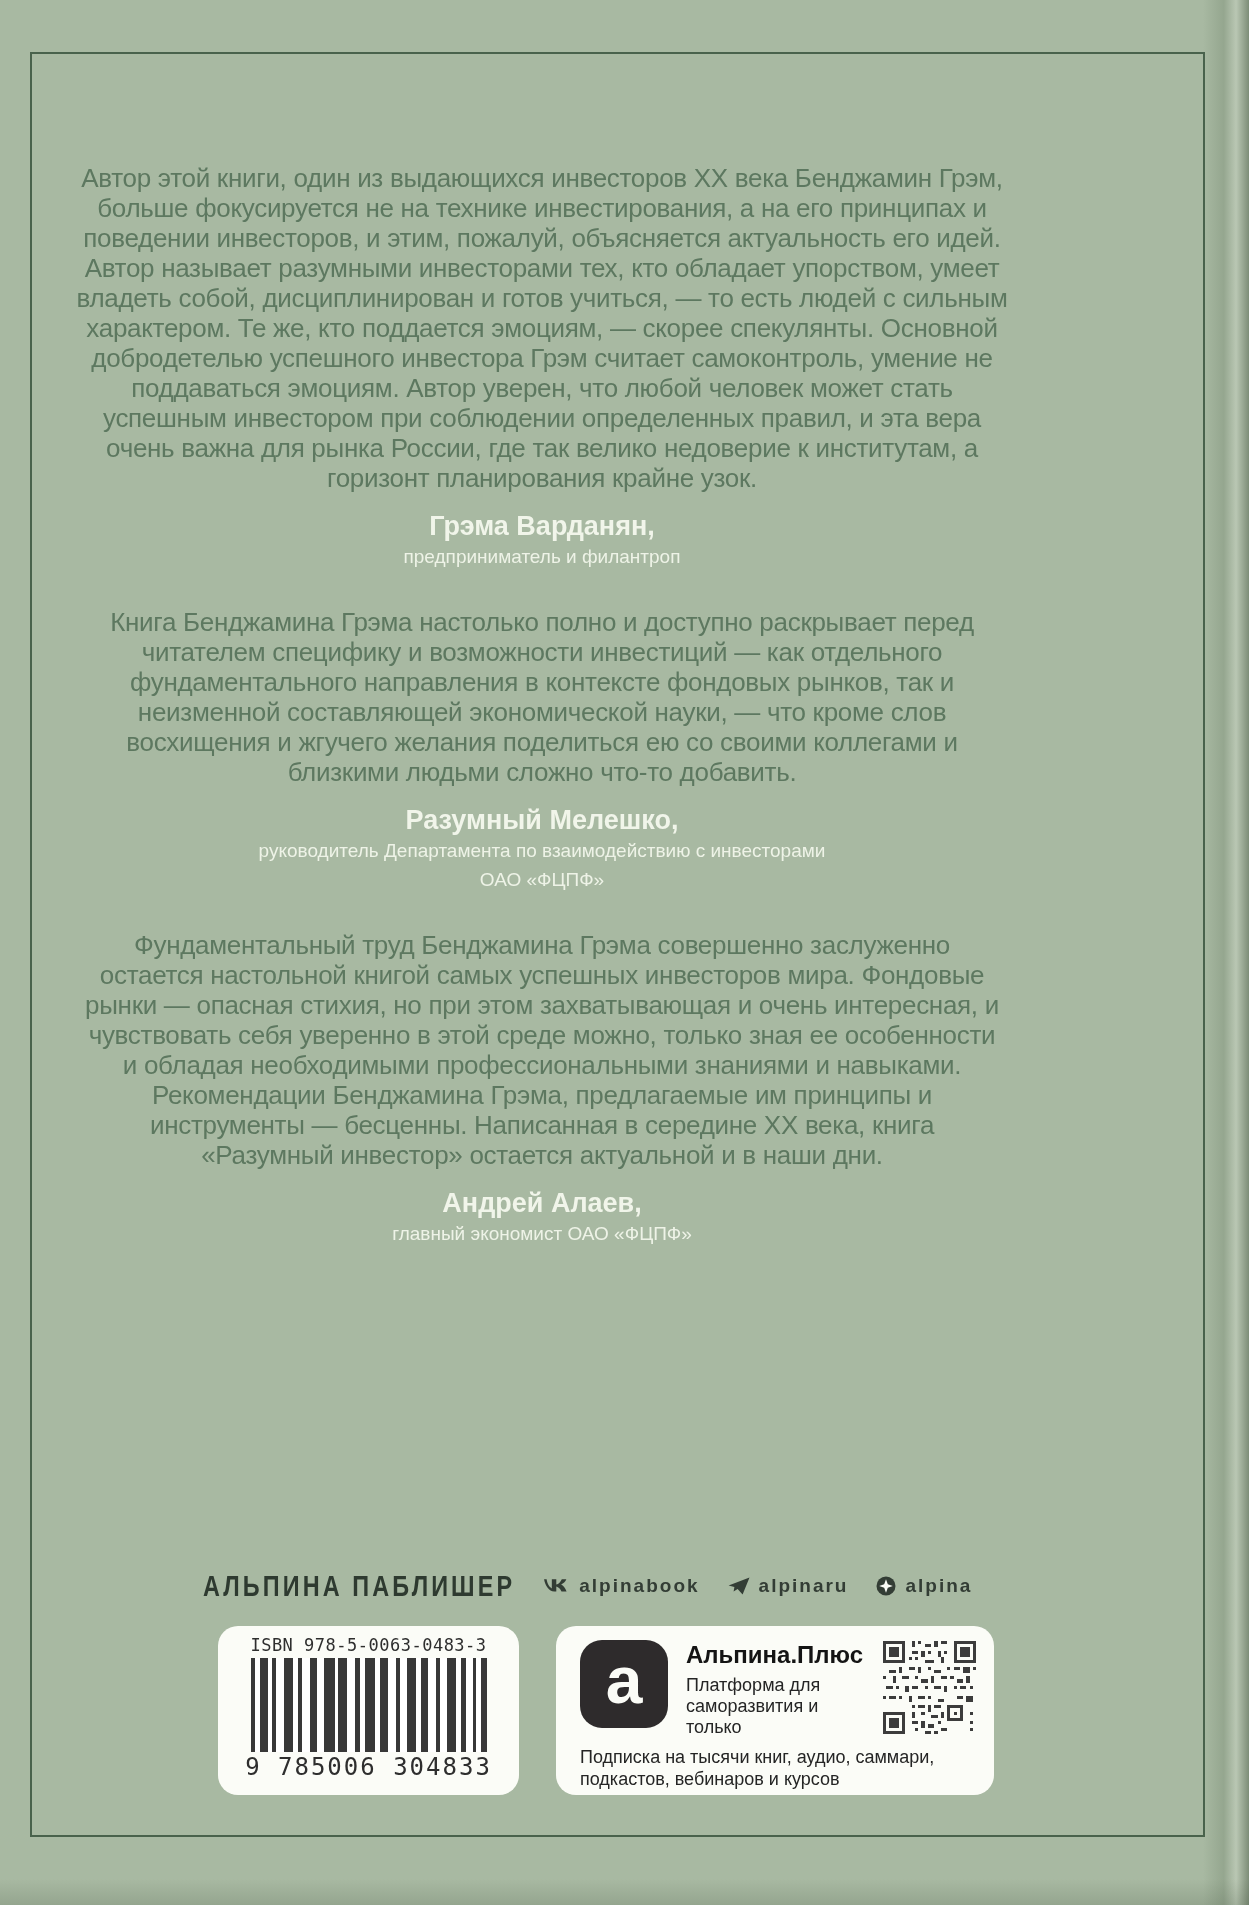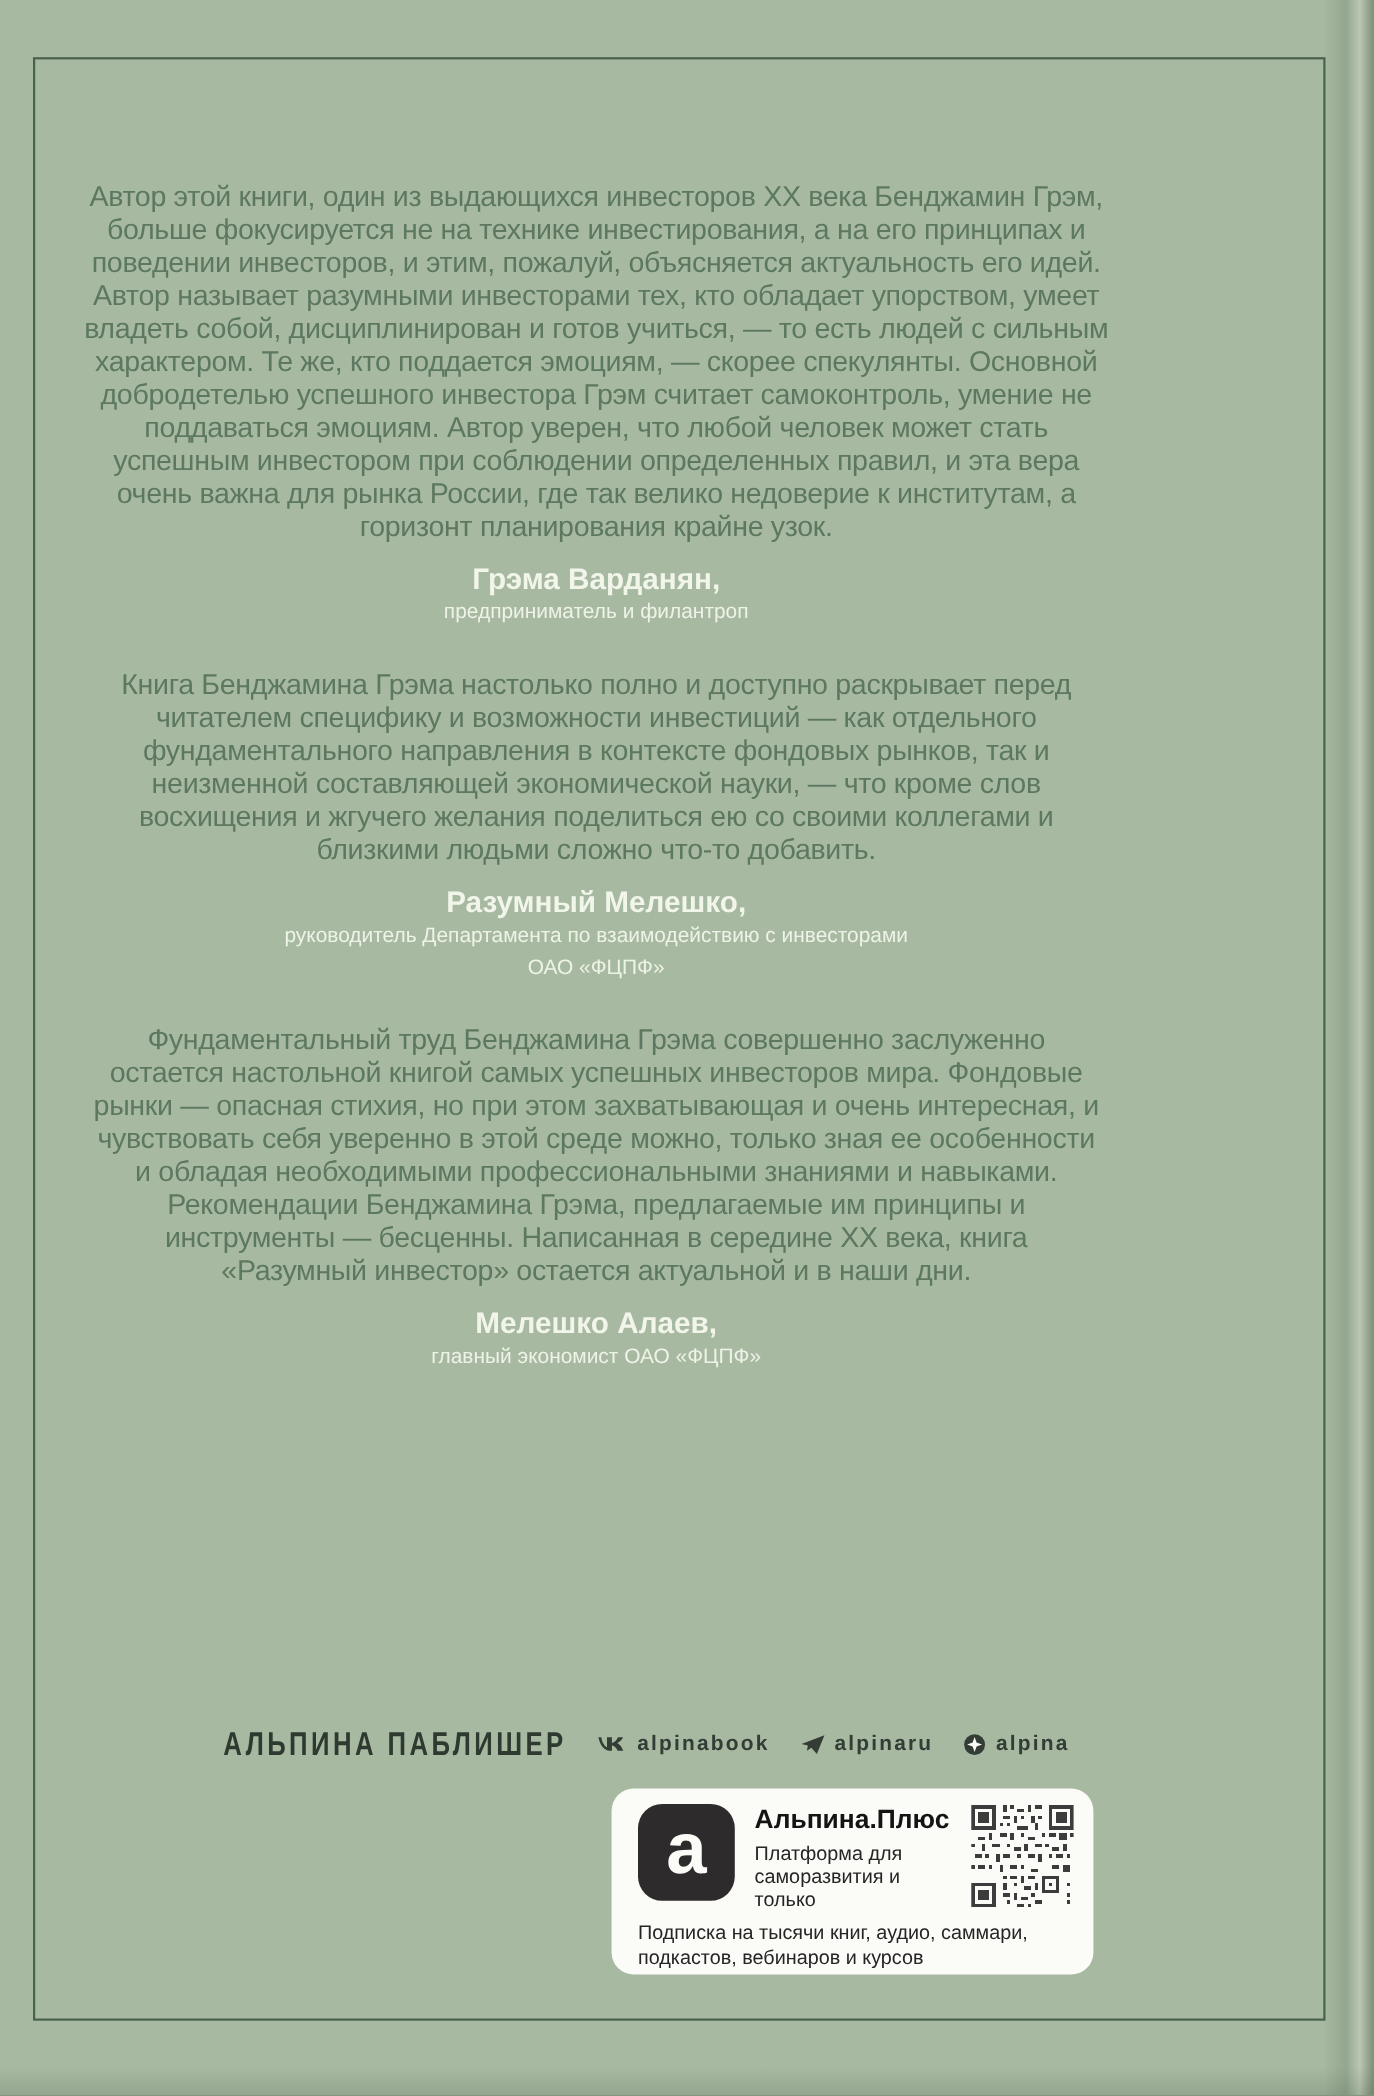--- a/index.html
+++ b/index.html
@@ -137,21 +137,21 @@
     </div>
 
     <div class="quote-group">
       <p class="quote-text w2">Книга Бенджамина Грэма настолько полно и доступно раскрывает перед читателем специфику и возможности инвестиций — как отдельного фундаментального направления в контексте фондовых рынков, так и неизменной составляющей экономической науки, — что кроме слов восхищения и жгучего желания поделиться ею со своими коллегами и близкими людьми сложно что-то добавить.</p>
       <p class="quote-author">Разумный Мелешко,</p>
       <p class="quote-role">руководитель Департамента по взаимодействию с инвесторами ОАО «ФЦПФ»</p>
     </div>
 
     <div class="quote-group">
       <p class="quote-text w3">Фундаментальный труд Бенджамина Грэма совершенно заслуженно остается настольной книгой самых успешных инвесторов мира. Фондовые рынки — опасная стихия, но при этом захватывающая и очень интересная, и чувствовать себя уверенно в этой среде можно, только зная ее особенности и обладая необходимыми профессиональными знаниями и навыками. Рекомендации Бенджамина Грэма, предлагаемые им принципы и инструменты — бесценны. Написанная в середине XX века, книга «Разумный инвестор» остается актуальной и в наши дни.</p>
-      <p class="quote-author">Мелешко Алаев,</p>
+      <p class="quote-author">Андрей Алаев,</p>
       <p class="quote-role">главный экономист ОАО «ФЦПФ»</p>
     </div>
 
   </div>
 
   <div class="publisher">
     <span class="publisher-logo">АЛЬПИНА ПАБЛИШЕР</span>
     <span class="socials">
       <span class="social">
         <span>
@@ -174,20 +174,25 @@
           <svg width="20" height="20" viewBox="0 0 20 20">
             <circle cx="10" cy="10" r="9.5" fill="#333d35"></circle>
             <path d="M10 3.2 L11.8 8.2 L16.8 10 L11.8 11.8 L10 16.8 L8.2 11.8 L3.2 10 L8.2 8.2 Z" fill="#fbfcf7"></path>
           </svg>
         </span>
         <span class="social-label">alpina</span>
       </span>
     </span>
   </div>
 
+  <div class="isbn-box">
+    <div class="isbn-label">ISBN 978-5-0063-0483-3</div>
+    <div class="barcode"></div>
+    <div class="isbn-number">9 785006 304833</div>
+  </div>
 
   <div class="plus-box">
     <div class="plus-top">
       <div class="app-icon">a</div>
       <div class="plus-mid">
         <div class="plus-title">Альпина.Плюс</div>
         <div class="plus-sub">Платформа для саморазвития и только</div>
       </div>
       <div class="qr">
         <svg width="93" height="93" viewBox="0 0 29 29" shape-rendering="crispEdges">

